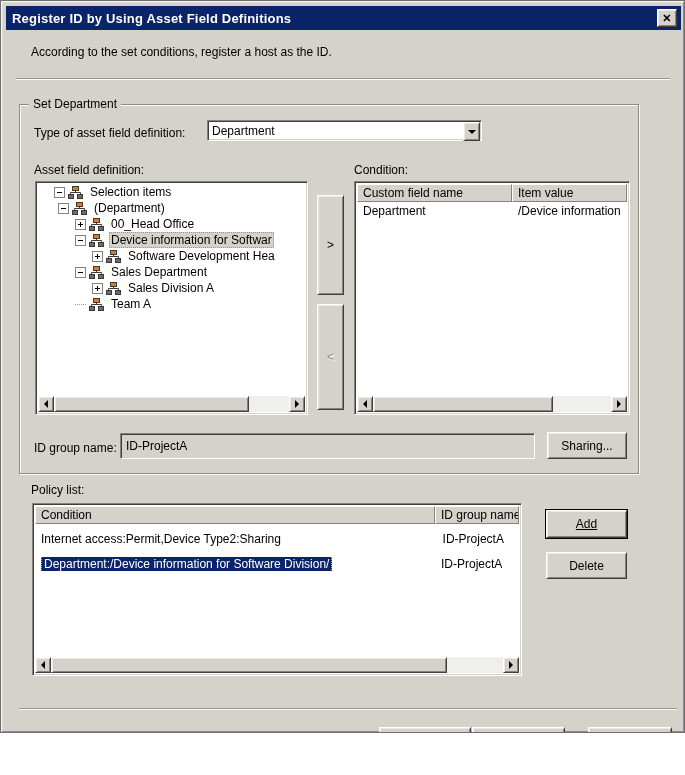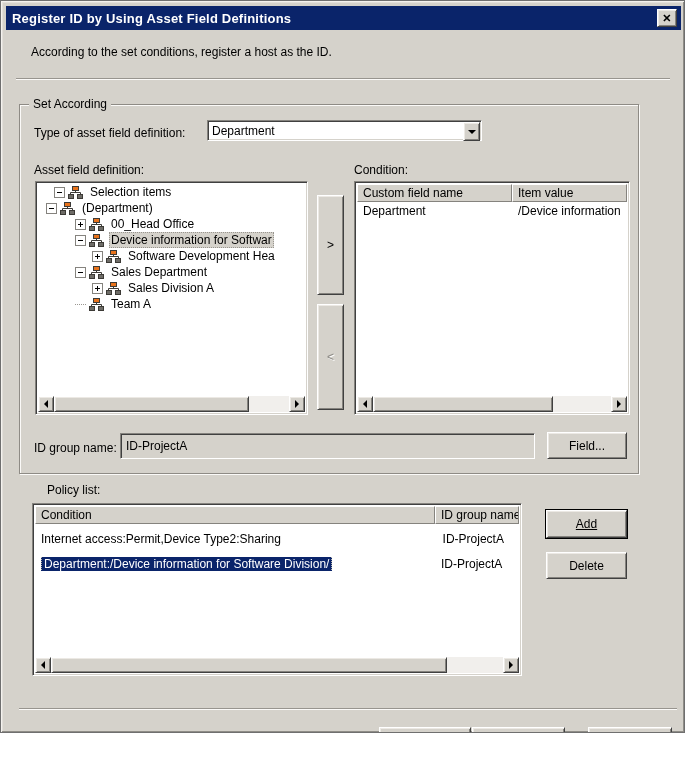--- a/index.html
+++ b/index.html
@@ -99,21 +99,21 @@
   #combo{left:187px;top:15px;width:275px;height:21px;}
   #treeLbl{left:14px;top:58px;}
   #condLbl{left:334px;top:58px;}
   #tree{left:15px;top:76px;width:273px;height:234px;}
   #btnRight{left:297px;top:90px;width:27px;height:100px;}
   #btnLeft{left:297px;top:199px;width:27px;height:106px;}
   #condList{left:334px;top:76px;width:276px;height:234px;}
   #idLbl{left:14px;top:336px;}
   #idField{left:100px;top:328px;width:415px;height:26px;background:#d5d2cb;display:flex;align-items:center;padding:0 5px;}
   #browseBtn{left:527px;top:327px;width:80px;height:27px;}
-  #policyLbl{left:30px;top:482px;margin-left:16px;}
+  #policyLbl{left:30px;top:482px;}
   #policyList{left:31px;top:502px;width:490px;height:173px;}
   #addBtn{left:545px;top:509px;width:81px;height:28px;text-decoration:underline;}
   #delBtn{left:545px;top:551px;width:81px;height:27px;}
   #sep2{left:18px;top:707px;width:658px;}
   #backBtn{left:378px;top:726px;width:92px;height:27px;}
   #nextBtn{left:471px;top:726px;width:93px;height:27px;}
   #cancelBtn{left:587px;top:726px;width:84px;height:27px;}
 </style>
 </head>
 <body>
@@ -124,21 +124,21 @@
     <span>Register ID by Using Asset Field Definitions</span>
     <div class="closebtn">
       <span>✕</span>
     </div>
   </div>
 
   <div class="abs lbl" id="intro">According to the set conditions, register a host as the ID.</div>
   <div class="abs etch" id="sep1"></div>
 
   <div class="abs grp" id="grpSet">
-    <span class="grp-legend">Set According</span>
+    <span class="grp-legend">Set Department</span>
 
     <div class="abs lbl" id="typeLbl">Type of asset field definition:</div>
     <div class="abs sunken" id="combo">
       <span class="combo-text">Department</span>
       <div class="b3 combo-btn">
         <span class="tri-down"></span>
       </div>
     </div>
 
     <div class="abs lbl" id="treeLbl">Asset field definition:</div>
@@ -151,21 +151,21 @@
             <span class="org-icon">
               <svg width="15" height="13" viewBox="0 0 15 13">
                 <rect x="4.5" y="0.5" width="6" height="4" fill="#e8731c" stroke="#3c3a36"></rect>
                 <path d="M7.5 4.5v2M2.5 8.5v-2h10v2" stroke="#3c3a36" fill="none"></path>
                 <rect x="0.5" y="8.5" width="5" height="4" fill="#6e6c67" stroke="#3c3a36"></rect>
                 <rect x="9.5" y="8.5" width="5" height="4" fill="#6e6c67" stroke="#3c3a36"></rect>
               </svg>
             </span>
             <span class="tlabel">Selection items</span>
           </div>
-          <div class="tree-row" style="padding-left: 8px; text-align: right;">
+          <div class="tree-row" style="padding-left: 20px; text-align: right;">
             <span class="box minus"></span>
             <span class="org-icon">
               <svg width="15" height="13" viewBox="0 0 15 13">
                 <rect x="4.5" y="0.5" width="6" height="4" fill="#e8731c" stroke="#3c3a36"></rect>
                 <path d="M7.5 4.5v2M2.5 8.5v-2h10v2" stroke="#3c3a36" fill="none"></path>
                 <rect x="0.5" y="8.5" width="5" height="4" fill="#6e6c67" stroke="#3c3a36"></rect>
                 <rect x="9.5" y="8.5" width="5" height="4" fill="#6e6c67" stroke="#3c3a36"></rect>
               </svg>
             </span>
             <span class="tlabel">(Department)</span>
@@ -276,21 +276,21 @@
         <div class="b3 sb-arrow right">
             <span class="tri-right"></span>
           </div>
       </div>
     </div>
 
     <div class="abs lbl" id="idLbl">ID group name:</div>
     <div class="abs sunken" id="idField">
       <span>ID-ProjectA</span>
     </div>
-    <div class="abs b3" id="browseBtn">Field...</div>
+    <div class="abs b3" id="browseBtn">Sharing...</div>
   </div>
 
   <div class="abs lbl" id="policyLbl">Policy list:</div>
   <div class="abs sunken" id="policyList">
     <div class="lv-head">
         <div class="lv-hcell" style="width: 400px;">Condition</div>
         <div class="lv-hcell" style="width: calc(100% - 400px);">ID group name</div>
       </div>
     <div class="lv-body" style="top:22px;bottom:18px;">
         <div class="lv-row" style="height: 25px; gap: 10px;">

